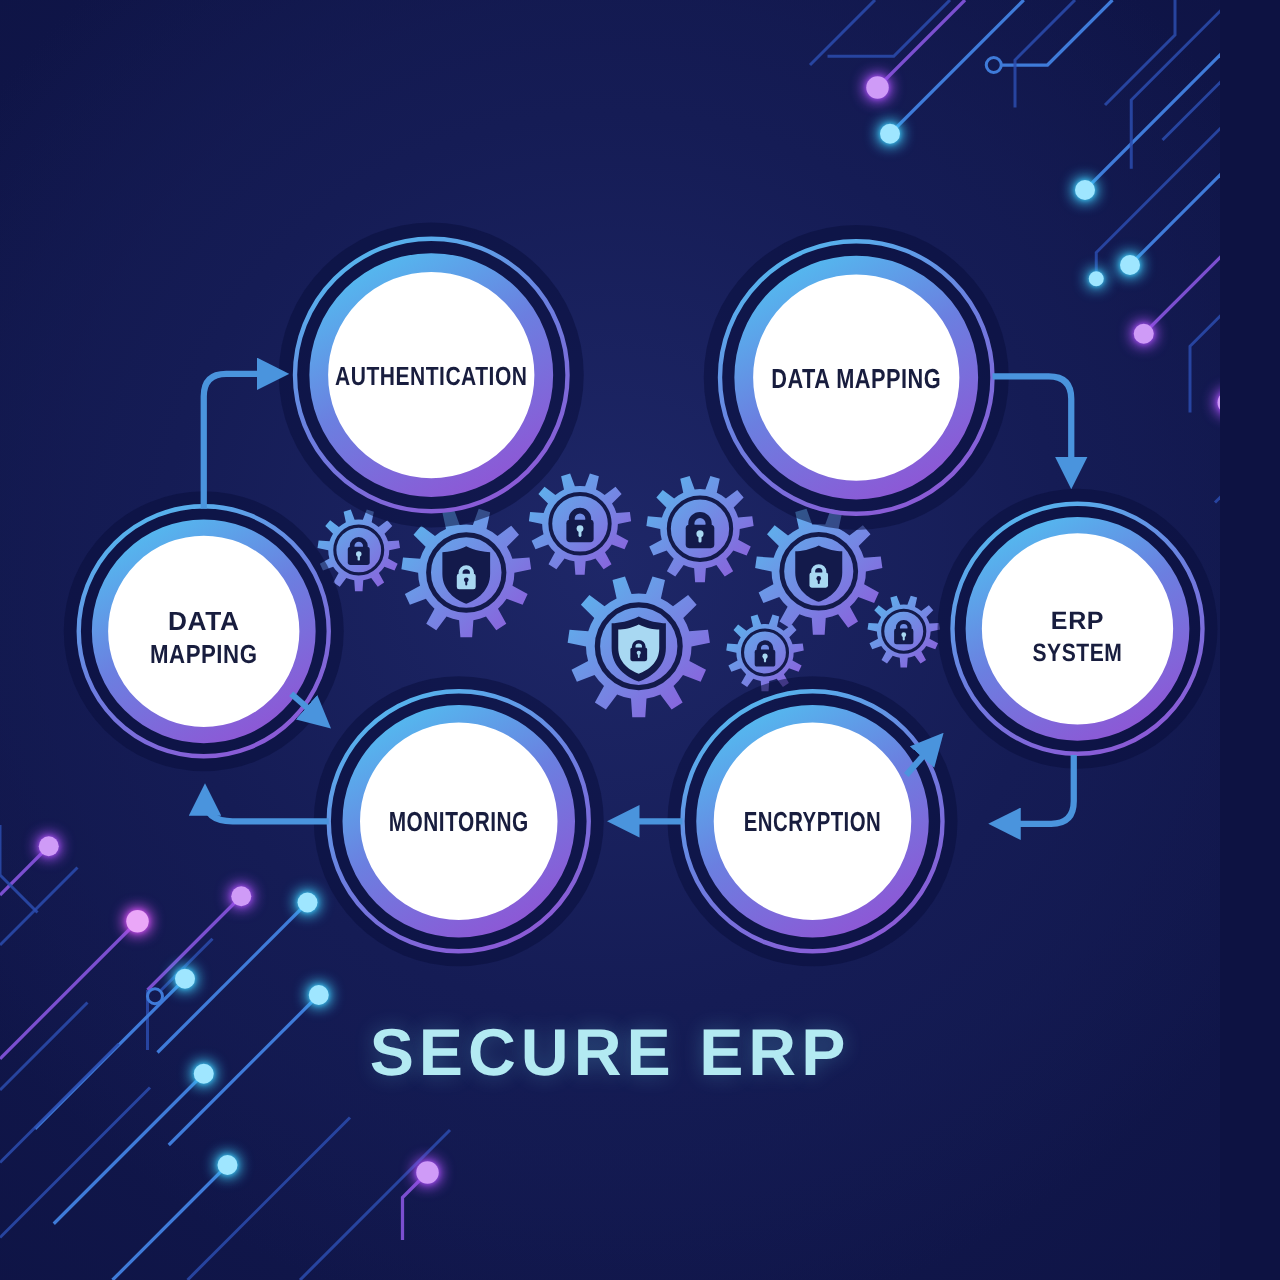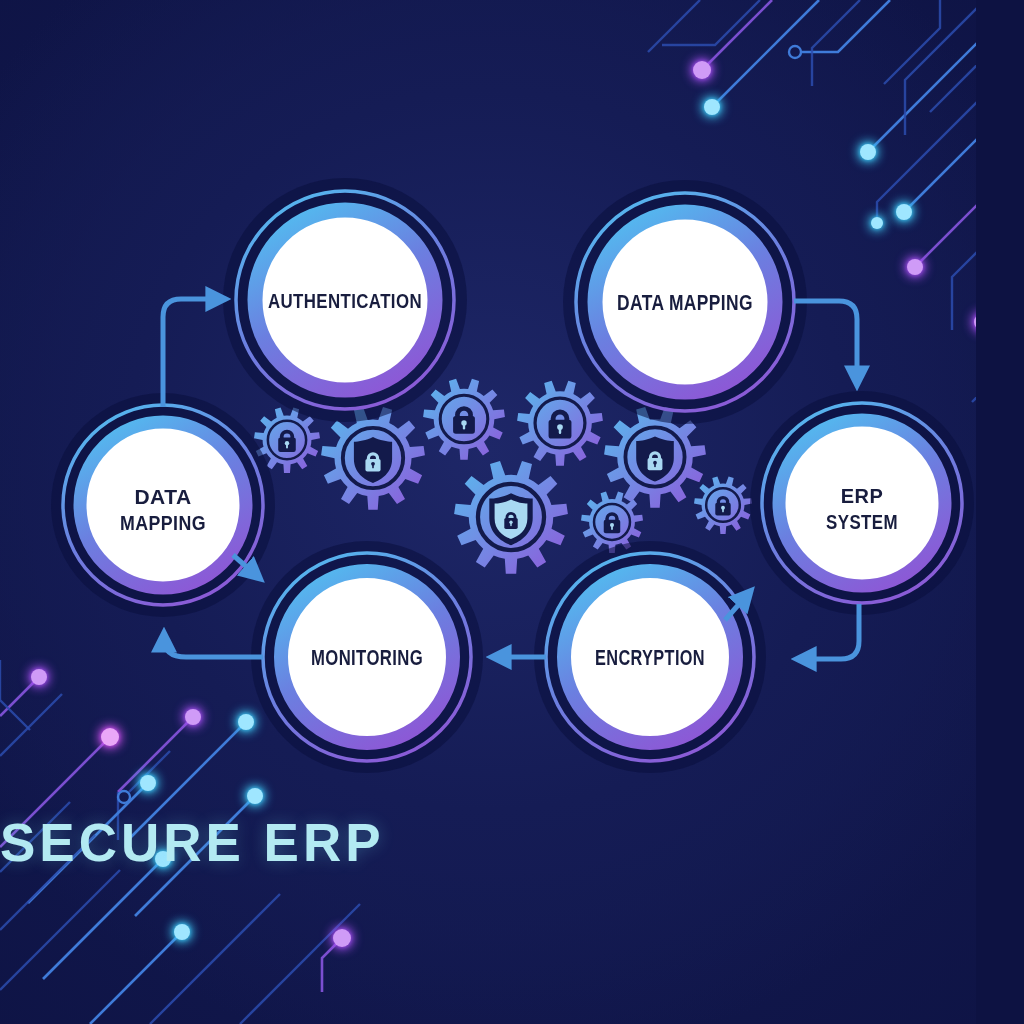--- a/index.html
+++ b/index.html
@@ -25,21 +25,21 @@
   .gLight{fill:var(--gearLight,#a8d8f2);}
   .gLightS{fill:none;stroke:var(--gearLight,#a8d8f2);}
   .c-dim{stroke:var(--circDim,#2c4cae);stroke-width:2.4;fill:none;opacity:.85;}
   .c-mid{stroke:var(--circMid,#3f7bd9);stroke-width:2.6;fill:none;}
   .c-purple{stroke:var(--circPurple,#7b4fd0);stroke-width:2.6;fill:none;}
   .dC{fill:#9fe6ff;filter:drop-shadow(0 0 6px var(--dotCyan,#3cc8f6)) drop-shadow(0 0 2px var(--dotCyan,#3cc8f6));}
   .dP{fill:#cf9bf7;filter:drop-shadow(0 0 6px var(--dotPurple,#a44df0)) drop-shadow(0 0 2px var(--dotPurple,#a44df0));}
   .dM{fill:#eaa7f8;filter:drop-shadow(0 0 6px var(--dotMagenta,#cf4ff0)) drop-shadow(0 0 2px var(--dotMagenta,#cf4ff0));}
   .rD{fill:none;stroke:var(--circMid,#3f7bd9);stroke-width:2.4;}
   #title{
-    position:absolute;left:0;right:0;top:812px;
+    position:absolute;left:0;right:0;top:812px;text-align:center;
     color:var(--titleCyan,#b3eaf2);font-weight:bold;font-size:53px;line-height:61px;
     letter-spacing:4px;text-shadow:0 0 16px rgba(110,215,240,.30);
   }
 </style>
 </head>
 <body>
 
 <div id="canvas">
 
   <svg viewBox="0 0 1024 1024" width="1024" height="1024">

